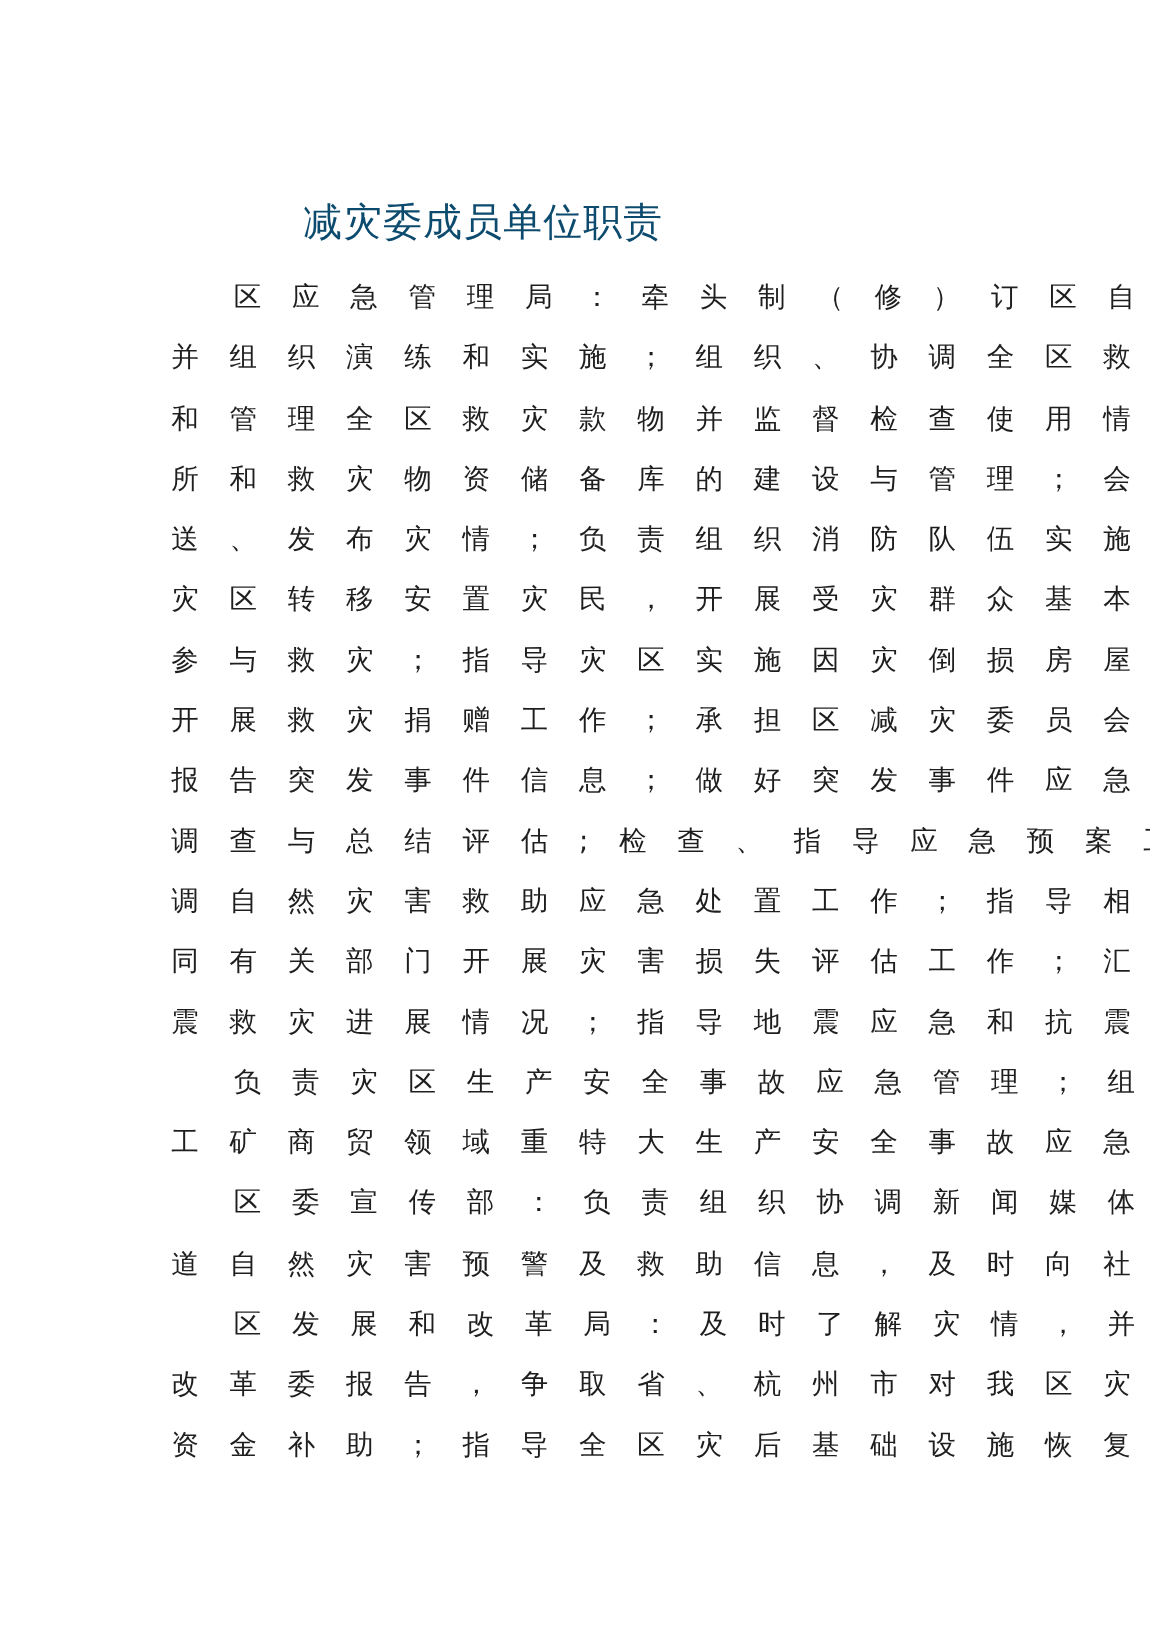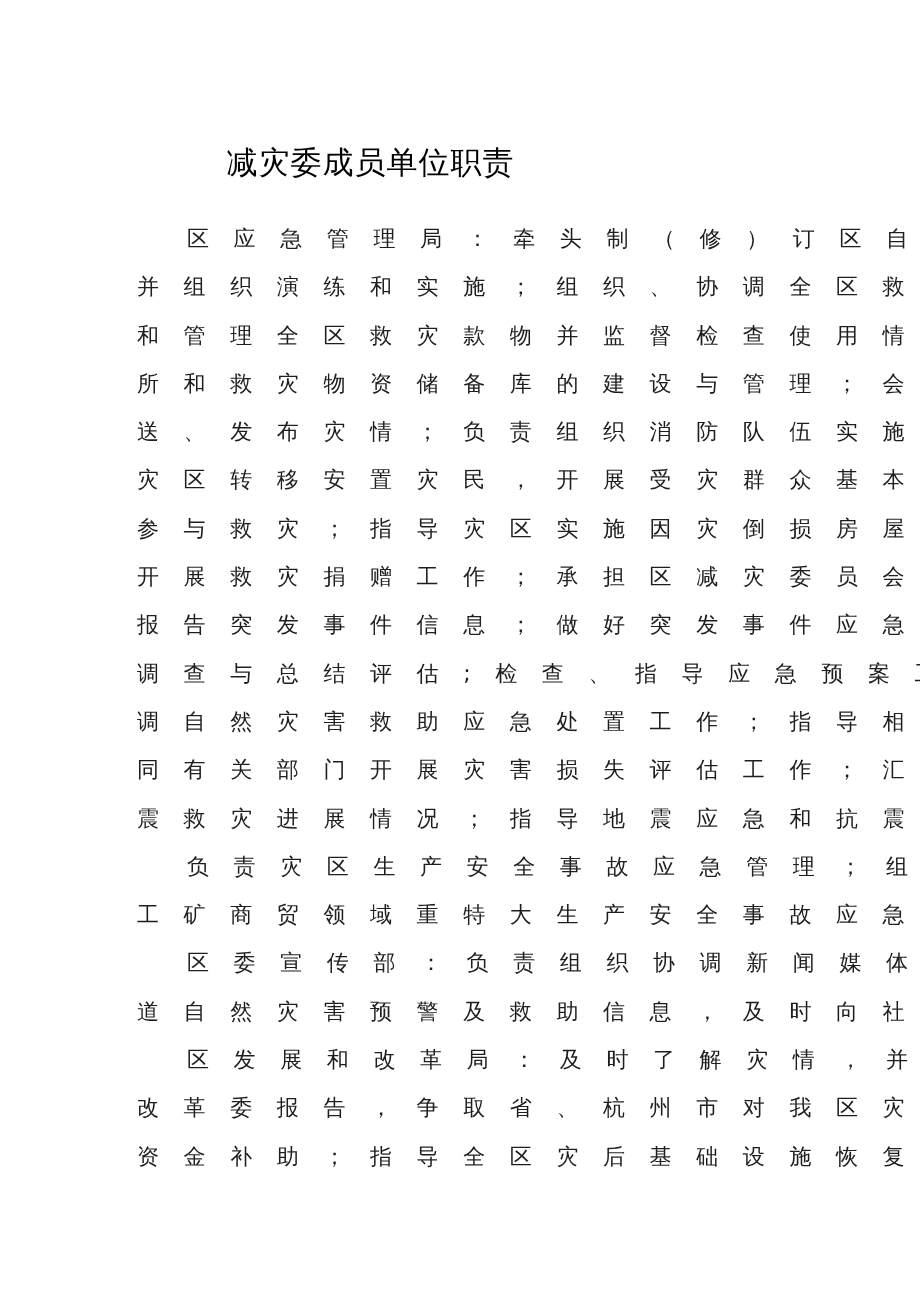--- a/index.html
+++ b/index.html
@@ -26,22 +26,22 @@
     .title {
       position: absolute;
       top: 140px;
       left: 0;
       width: 741px;
       text-align: center;
       font-size: 31px;
       line-height: 44px;
       font-weight: normal;
       letter-spacing: 1px;
-      color: #000000;
-      margin: 0;
+      color: #0c4a6e;
+      margin: 16px;
     }
     .body-text {
       position: absolute;
       left: 137px;
       top: 222px;
       width: 700px;
     }
     .line {
       display: block;
       height: 48.3px;

